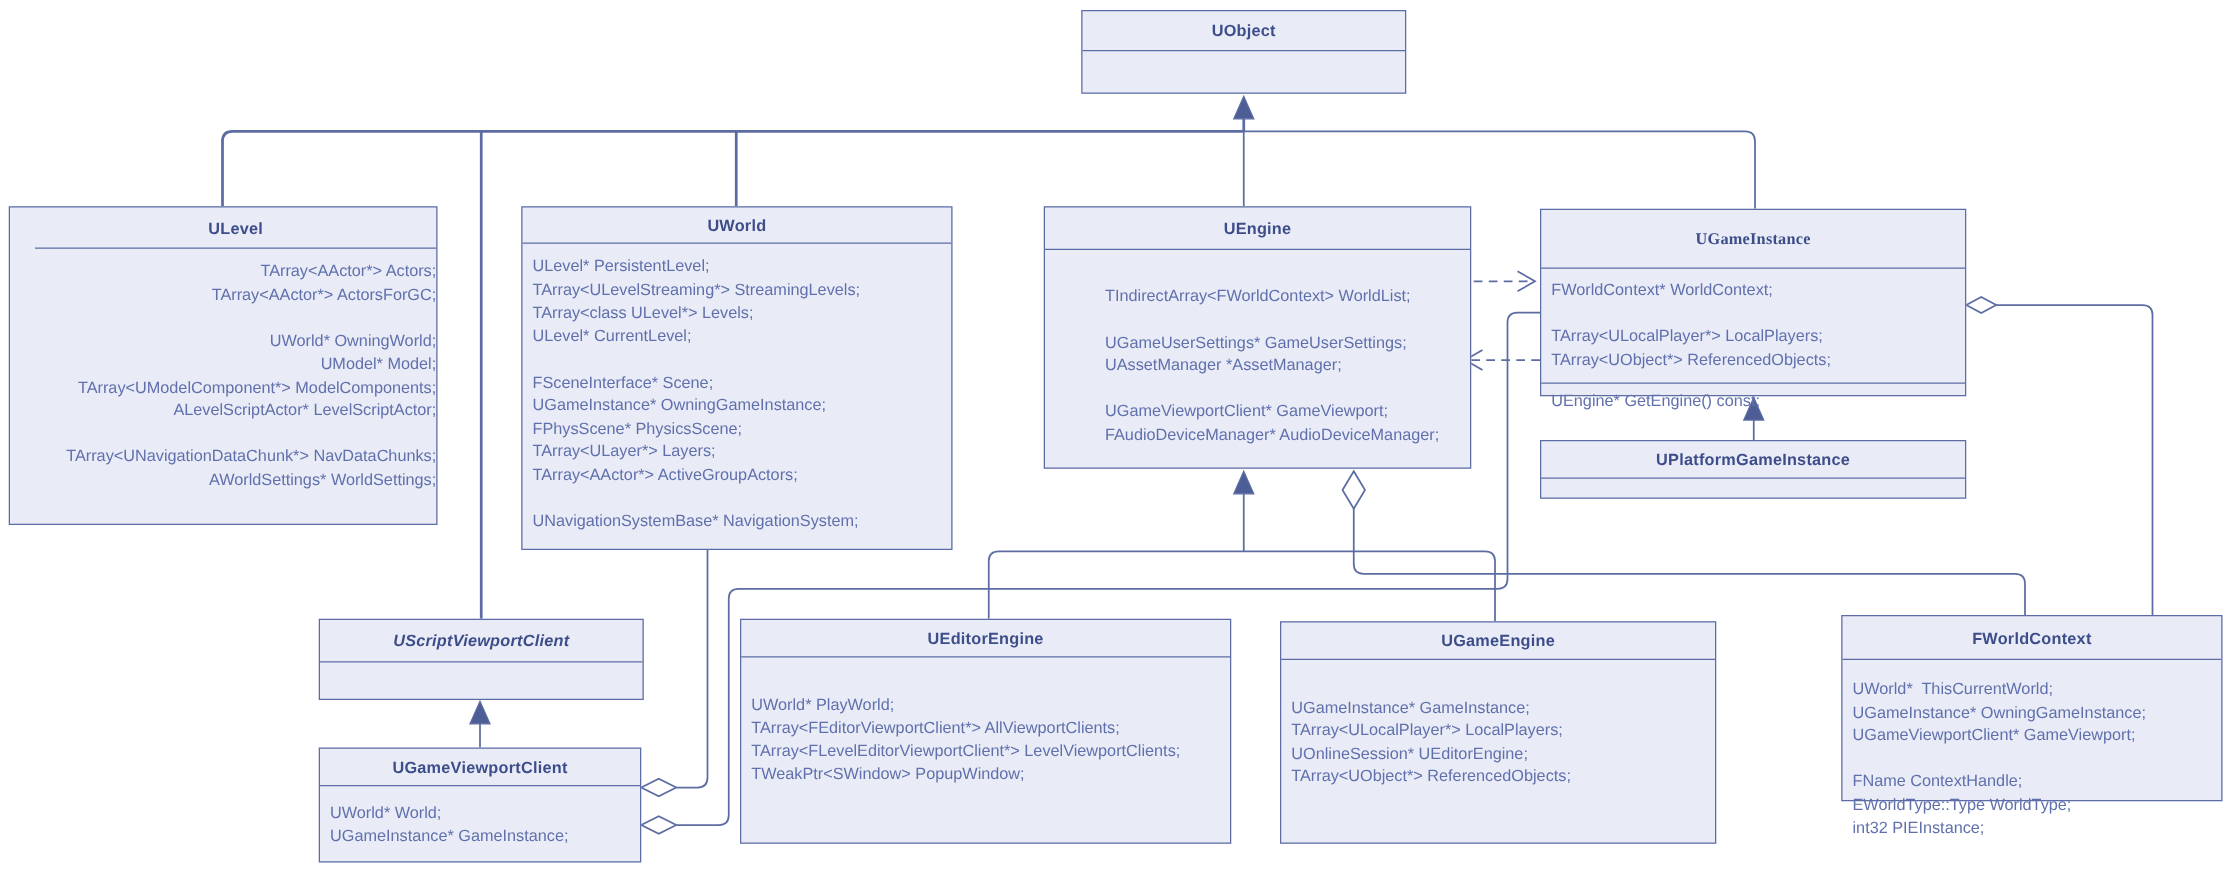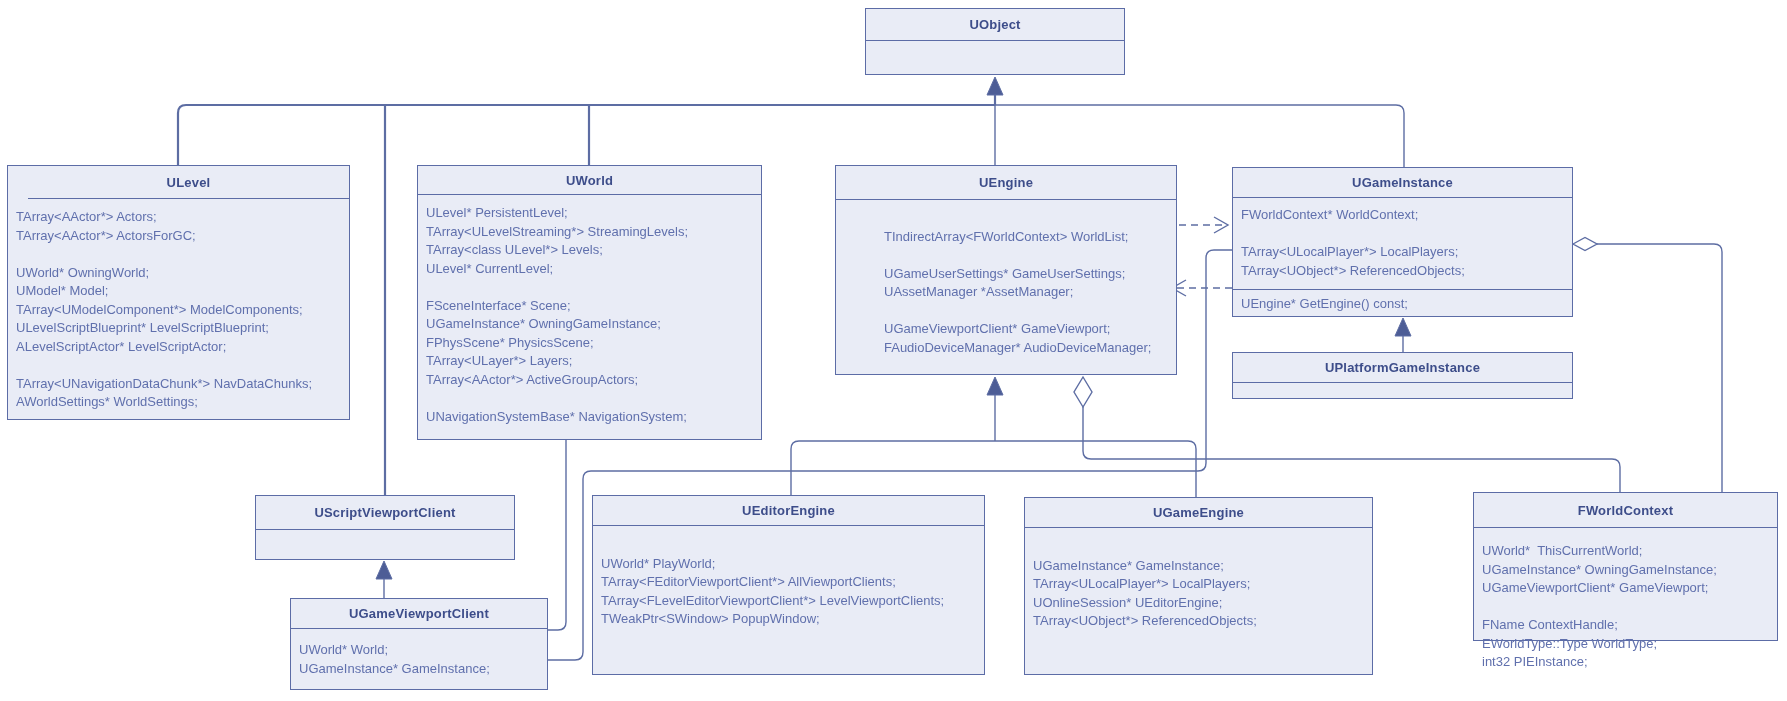--- a/index.html
+++ b/index.html
@@ -66,28 +66,27 @@
         <path d="M1232,288 H1176" fill="none" stroke="#5d6da3" stroke-width="1.4" stroke-dasharray="7,5"></path>
         <polyline points="1186,280 1172,288 1186,296" fill="none" stroke="#5d6da3" stroke-width="1.4"></polyline>
       </g>
     </svg>
 <div class="uml-class" style="left: 865px; top: 8px; width: 260px; height: 67px;">
       <div class="uml-title" style="height: 32px;">UObject</div>
       <div class="uml-section" style="padding-top: 0px;"></div>
     </div>
     <div class="uml-class" style="left: 7px; top: 165px; width: 343px; height: 255px;">
       <div class="uml-title" style="height: 33px; margin-left: 20px;">ULevel</div>
-      <div class="uml-section" style="padding-top: 9px;">
+      <div class="uml-section" style="padding-top: 9px; text-align: right;">
         <div class="uml-line">TArray&lt;AActor*&gt; Actors;</div>
         <div class="uml-line">TArray&lt;AActor*&gt; ActorsForGC;</div>
         <div class="uml-line"></div>
         <div class="uml-line">UWorld* OwningWorld;</div>
         <div class="uml-line">UModel* Model;</div>
         <div class="uml-line">TArray&lt;UModelComponent*&gt; ModelComponents;</div>
-        <div class="uml-line">ULevelScriptBlueprint* LevelScriptBlueprint;</div>
         <div class="uml-line">ALevelScriptActor* LevelScriptActor;</div>
         <div class="uml-line"></div>
         <div class="uml-line">TArray&lt;UNavigationDataChunk*&gt; NavDataChunks;</div>
         <div class="uml-line">AWorldSettings* WorldSettings;</div>
       </div>
     </div>
     <div class="uml-class" style="left: 417px; top: 165px; width: 345px; height: 275px;">
       <div class="uml-title" style="height: 29px;">UWorld</div>
       <div class="uml-section" style="padding-top: 9px;">
         <div class="uml-line">ULevel* PersistentLevel;</div>
@@ -111,40 +110,40 @@
         <div class="uml-line">TIndirectArray&lt;FWorldContext&gt; WorldList;</div>
         <div class="uml-line"></div>
         <div class="uml-line">UGameUserSettings* GameUserSettings;</div>
         <div class="uml-line">UAssetManager *AssetManager;</div>
         <div class="uml-line"></div>
         <div class="uml-line">UGameViewportClient* GameViewport;</div>
         <div class="uml-line">FAudioDeviceManager* AudioDeviceManager;</div>
       </div>
     </div>
     <div class="uml-class" style="left: 1232px; top: 167px; width: 341px; height: 150px;">
-      <div class="uml-title" style="height: 30px;">UGameInstance</div>
+      <div class="uml-title" style="height: 47px; font-family: Liberation Serif, serif;">UGameInstance</div>
       <div class="uml-section" style="height: 91px; padding-top: 8px;">
         <div class="uml-line">FWorldContext* WorldContext;</div>
         <div class="uml-line"></div>
         <div class="uml-line">TArray&lt;ULocalPlayer*&gt; LocalPlayers;</div>
         <div class="uml-line">TArray&lt;UObject*&gt; ReferencedObjects;</div>
       </div>
       <div class="uml-section" style="height: 30px; padding-top: 5px;">
         <div class="uml-line">UEngine* GetEngine() const;</div>
       </div>
     </div>
     <div class="uml-class" style="left: 1232px; top: 352px; width: 341px; height: 47px;">
       <div class="uml-title" style="height: 30px;">UPlatformGameInstance</div>
       <div class="uml-section" style="padding-top: 0px;"></div>
     </div>
-    <div class="uml-class" style="left: 255px; top: 495px; width: 260px; height: 65px;">
+    <div class="uml-class" style="left: 255px; top: 495px; width: 260px; height: 65px; font-style: italic;">
       <div class="uml-title" style="height: 34px;">UScriptViewportClient</div>
       <div class="uml-section" style="padding-top: 0px;"></div>
     </div>
-    <div class="uml-class" style="left: 255px; top: 598px; width: 258px; height: 92px; margin-left: 35px;">
+    <div class="uml-class" style="left: 255px; top: 598px; width: 258px; height: 92px;">
       <div class="uml-title" style="height: 30px;">UGameViewportClient</div>
       <div class="uml-section" style="padding-top: 12px;">
         <div class="uml-line">UWorld* World;</div>
         <div class="uml-line">UGameInstance* GameInstance;</div>
       </div>
     </div>
     <div class="uml-class" style="left: 592px; top: 495px; width: 393px; height: 180px;">
       <div class="uml-title" style="height: 30px;">UEditorEngine</div>
       <div class="uml-section" style="padding-top: 10px;">
         <div class="uml-line"></div>

